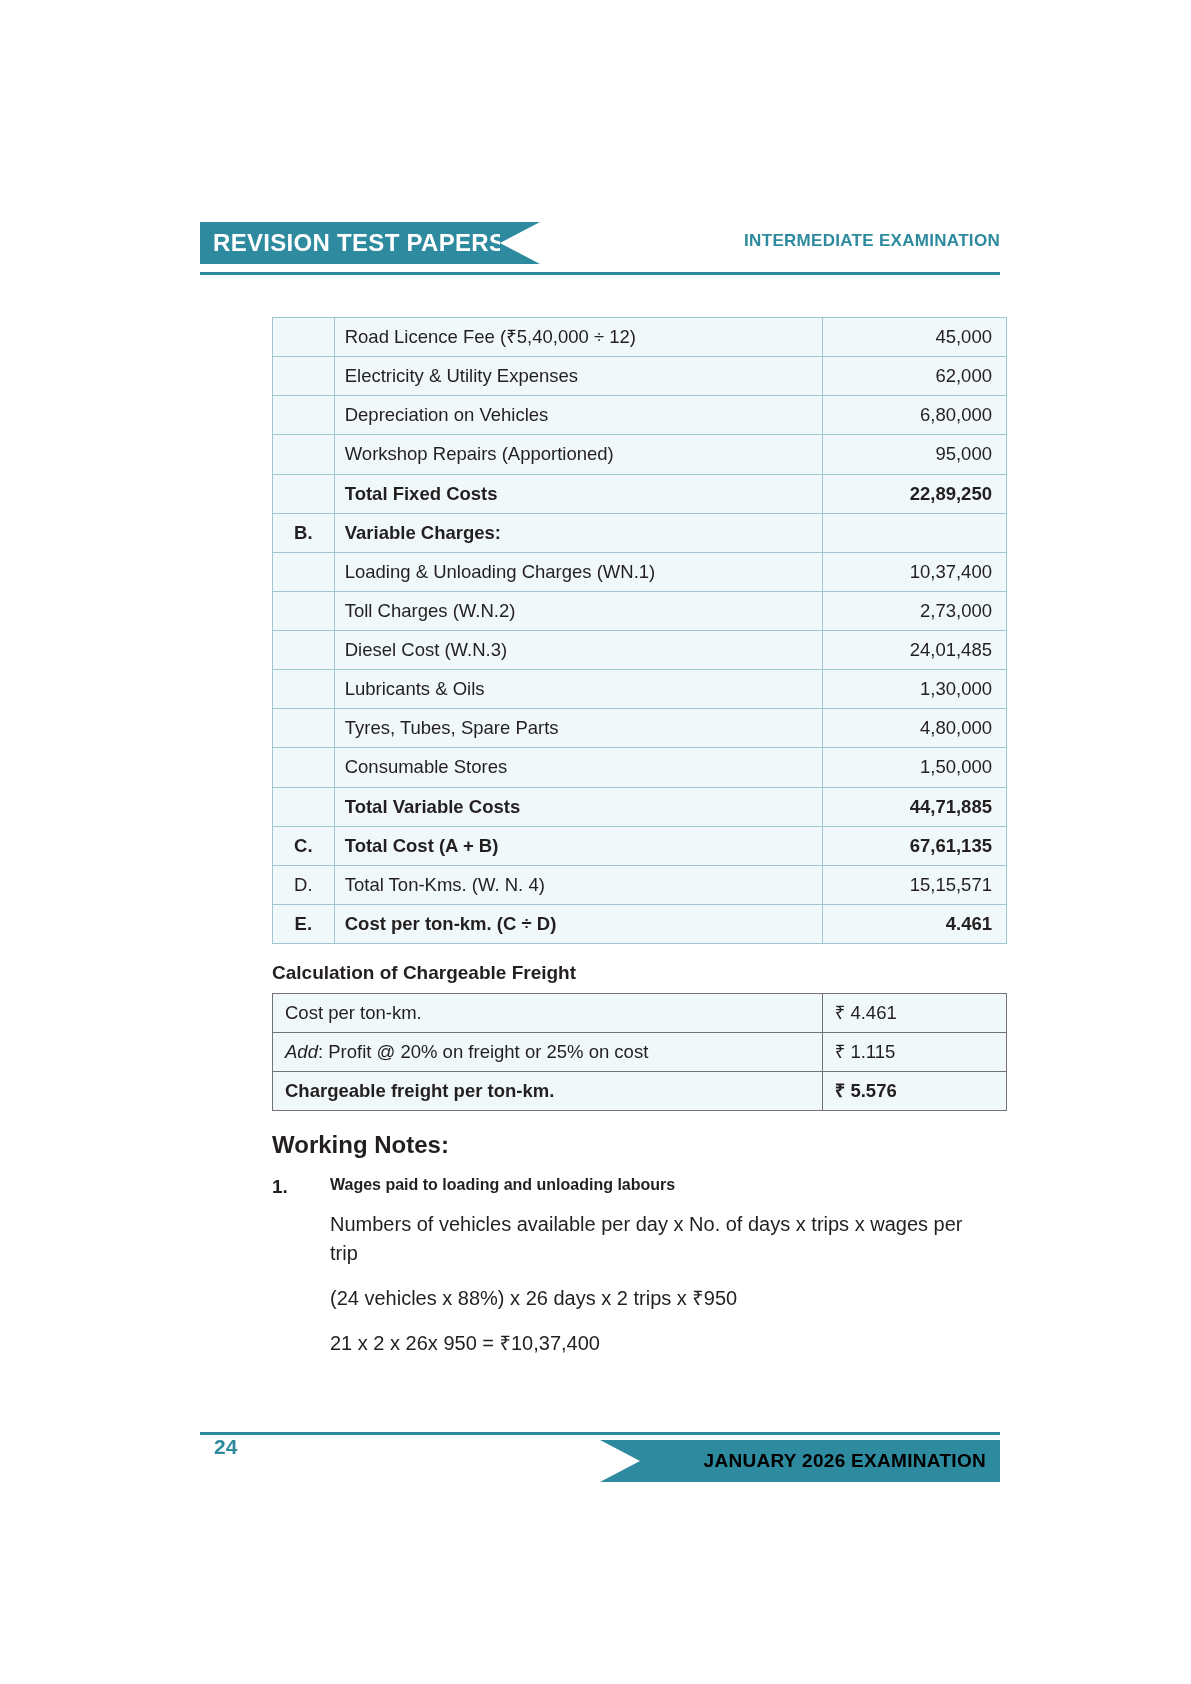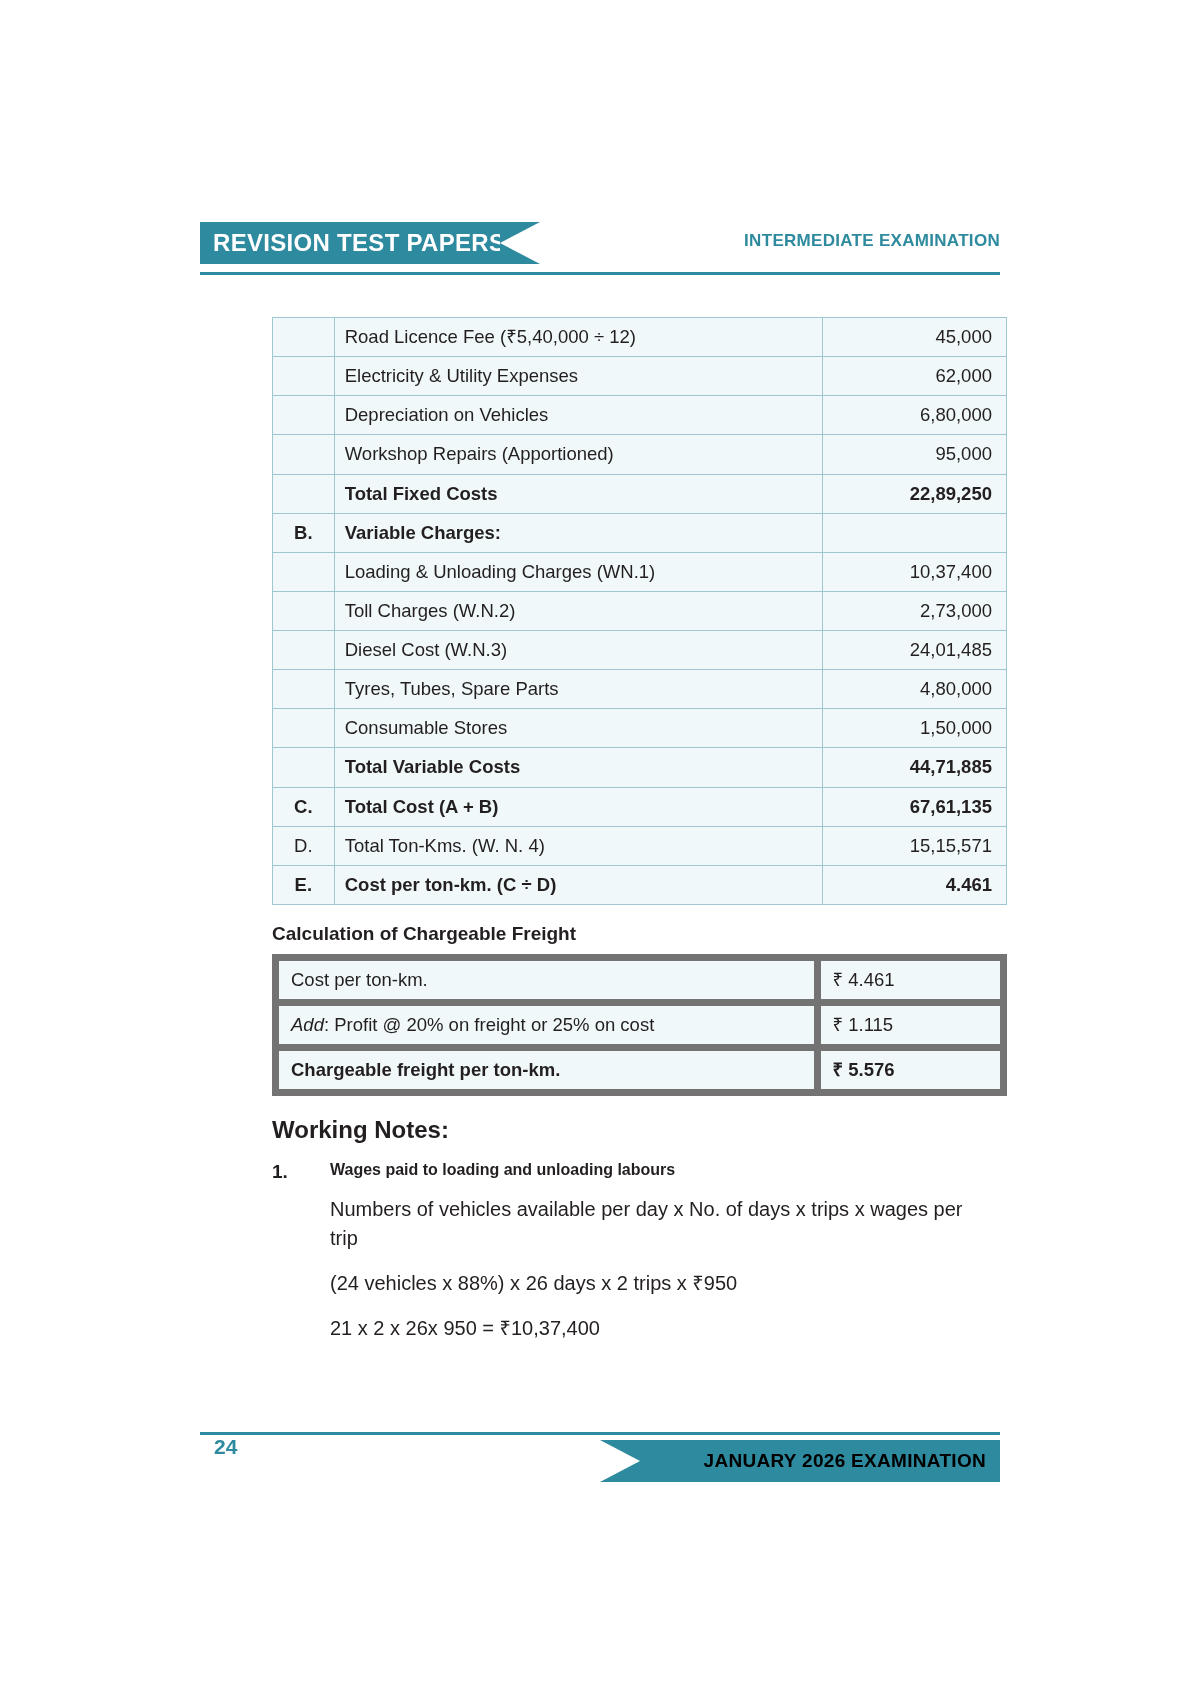--- a/index.html
+++ b/index.html
@@ -117,21 +117,21 @@
     font-weight: bold;
   }
 
   table.freight-table {
     border-collapse: collapse;
     width: 735px;
     margin-left: 72px;
     font-size: 18.5px;
   }
   table.freight-table td {
-    border: 7px solid #737373;
+    border: 1px solid #737373;
     padding: 7px 12px 8px 12px;
     background: #f0f8fa;
     line-height: 1.25;
   }
   .fr-desc { width: 565px; }
   .fr-amt  { width: 170px; }
   .italic { font-style: italic; }
 
   .wn-heading {
     margin-left: 72px;
@@ -272,20 +272,25 @@
         </tr>
         <tr>
           <td class="col-label"></td>
           <td class="col-desc">Toll Charges (W.N.2)</td>
           <td class="col-amt">2,73,000</td>
         </tr>
         <tr>
           <td class="col-label"></td>
           <td class="col-desc">Diesel Cost (W.N.3)</td>
           <td class="col-amt">24,01,485</td>
+        </tr>
+        <tr>
+          <td class="col-label"></td>
+          <td class="col-desc">Lubricants &amp; Oils</td>
+          <td class="col-amt">1,30,000</td>
         </tr>
         <tr>
           <td class="col-label"></td>
           <td class="col-desc">Tyres, Tubes, Spare Parts</td>
           <td class="col-amt">4,80,000</td>
         </tr>
         <tr>
           <td class="col-label"></td>
           <td class="col-desc">Consumable Stores</td>
           <td class="col-amt">1,50,000</td>

